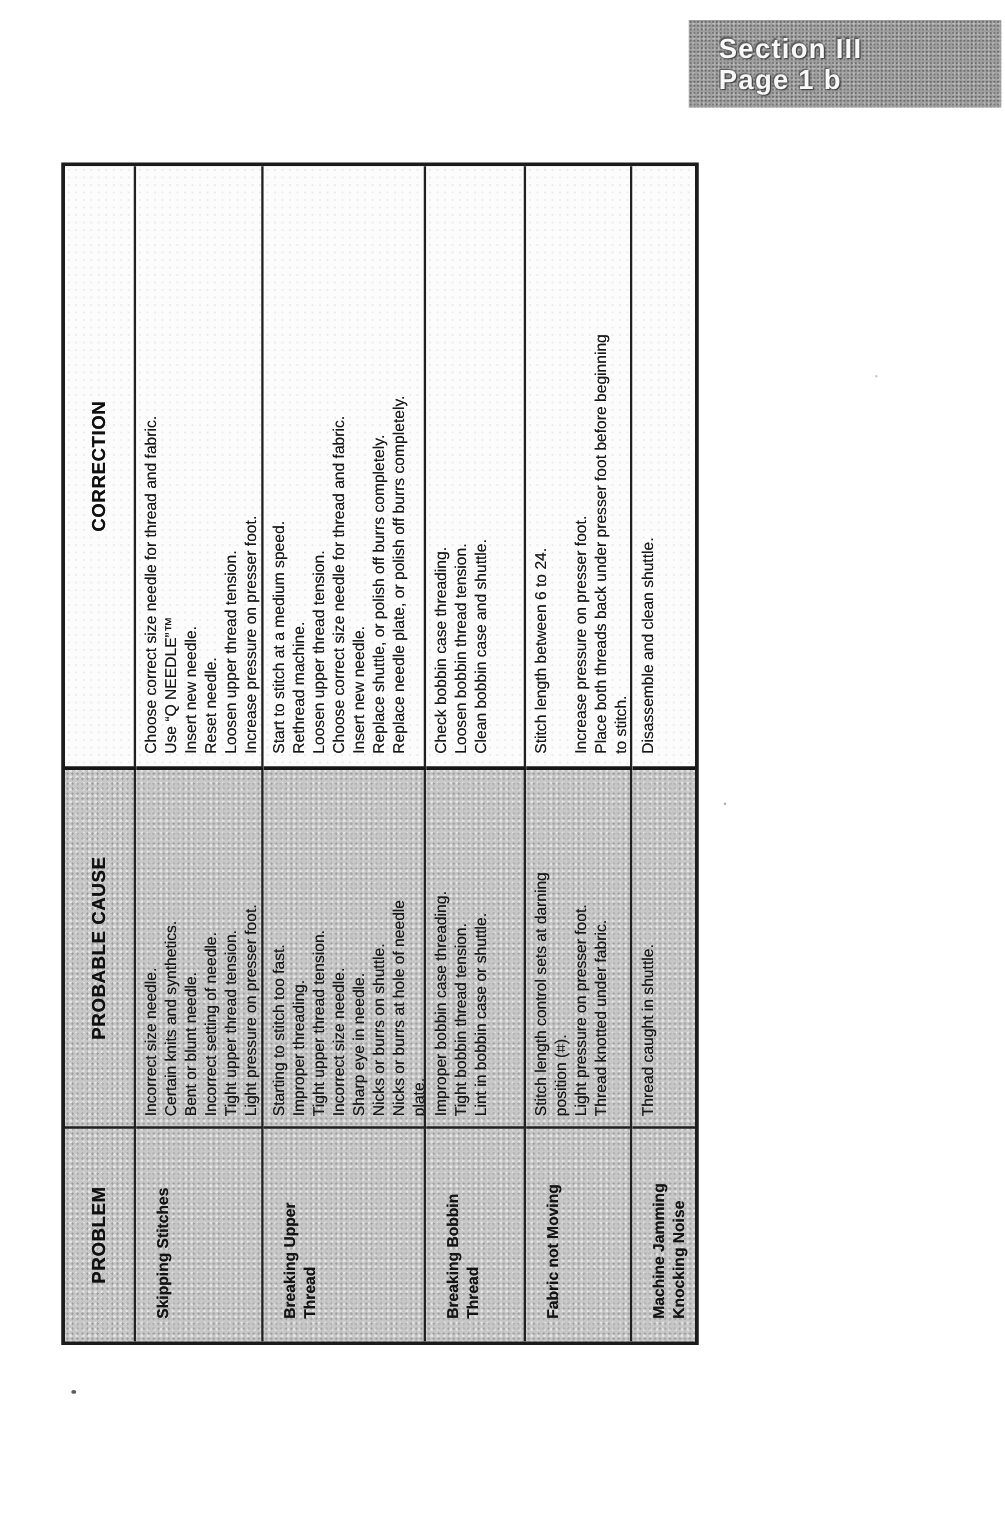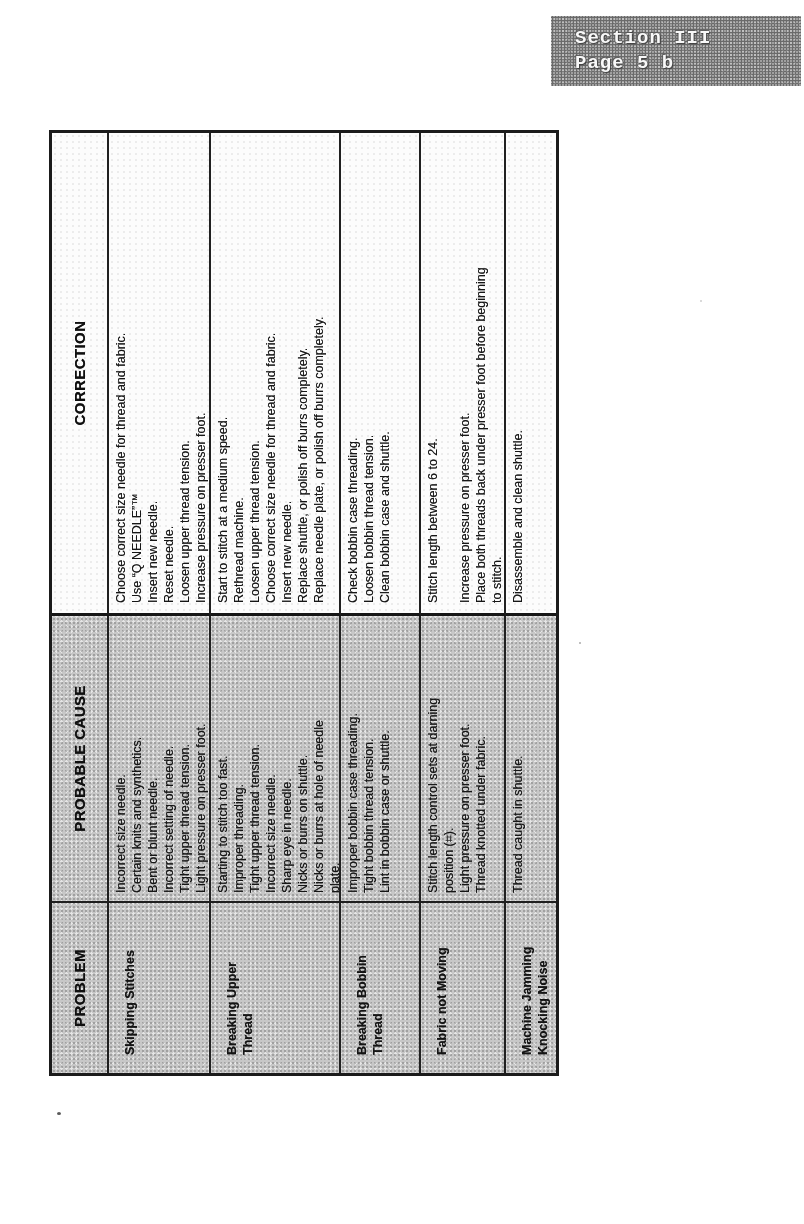--- a/index.html
+++ b/index.html
@@ -15,24 +15,23 @@
     background-color:#a0a0a0;
     background-image:
       radial-gradient(rgba(40,40,40,0.45) 1px, rgba(0,0,0,0) 1.2px),
       radial-gradient(rgba(255,255,255,0.35) 1px, rgba(0,0,0,0) 1.2px);
     background-size:3px 3px,4px 4px;
     background-position:0 0,2px 1px;
     box-sizing:border-box;
     padding:10px 0 0 24px;
   }
   .badge .bline{
-    font-size:19px;font-weight:bold;line-height:25px;
+    font-size:22px;font-weight:bold;line-height:25px;
     color:#f8f8f8;letter-spacing:1px;
     text-shadow:1px 1px 1px #3f3f3f,-1px -1px 1px #5a5a5a,0 0 2px #4c4c4c;
-    font-family:Liberation Mono, monospace;
   }
   
   .rot-wrap{
     position:absolute;left:-169px;top:348px;width:946px;height:510px;
     transform:rotate(-90deg);
   }
   .ttable{
     width:946px;height:510px;box-sizing:border-box;
     border:3px solid #1b1b1b;
     display:grid;
@@ -74,21 +73,21 @@
     text-shadow:0 0 0.4px rgba(0,0,0,0.55);
   }
   
   .speck{position:absolute;background:#5a5a5a;border-radius:50%;}
 </style>
 </head>
 <body>
 
 <div class="badge">
   <div class="bline">Section III</div>
-  <div class="bline">Page 5 b</div>
+  <div class="bline">Page 1 b</div>
 </div>
 
 <div class="rot-wrap">
   <div class="ttable">
 
     <div class="cell shaded b-bottom hcell">PROBLEM</div>
     <div class="cell shaded b-bottom b-left2 hcell">PROBABLE CAUSE</div>
     <div class="cell white-cell b-bottom b-left3 hcell">CORRECTION</div>
 
     <div class="cell shaded b-bottom pcell"><span>Skipping Stitches</span></div>

